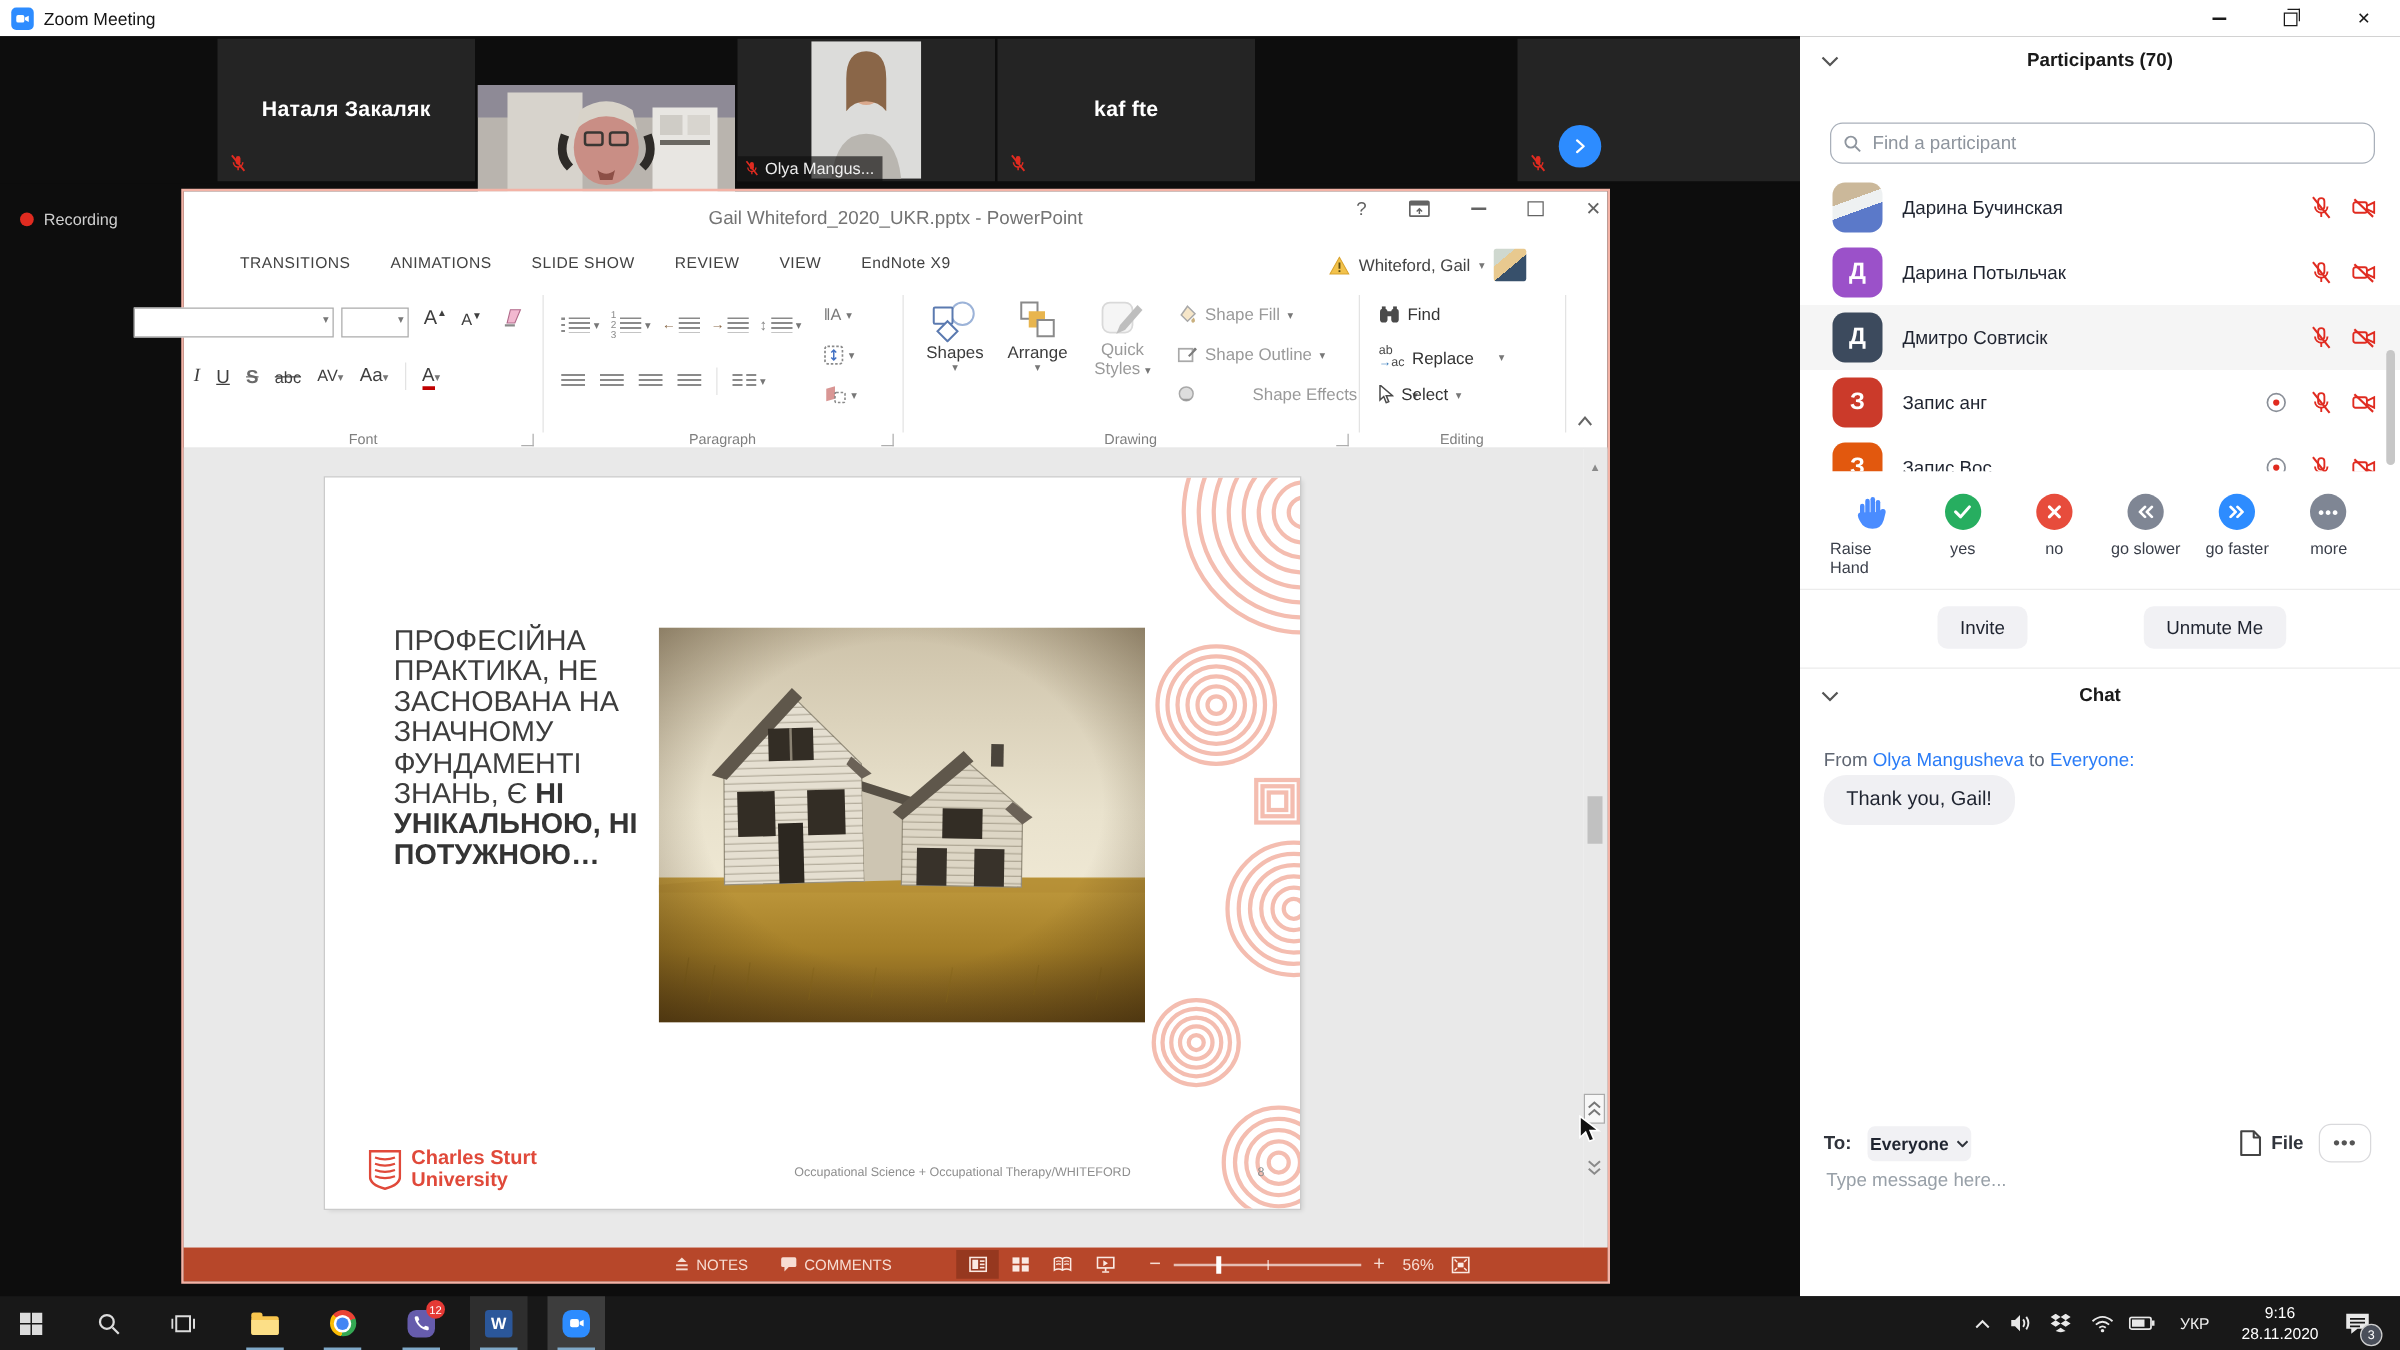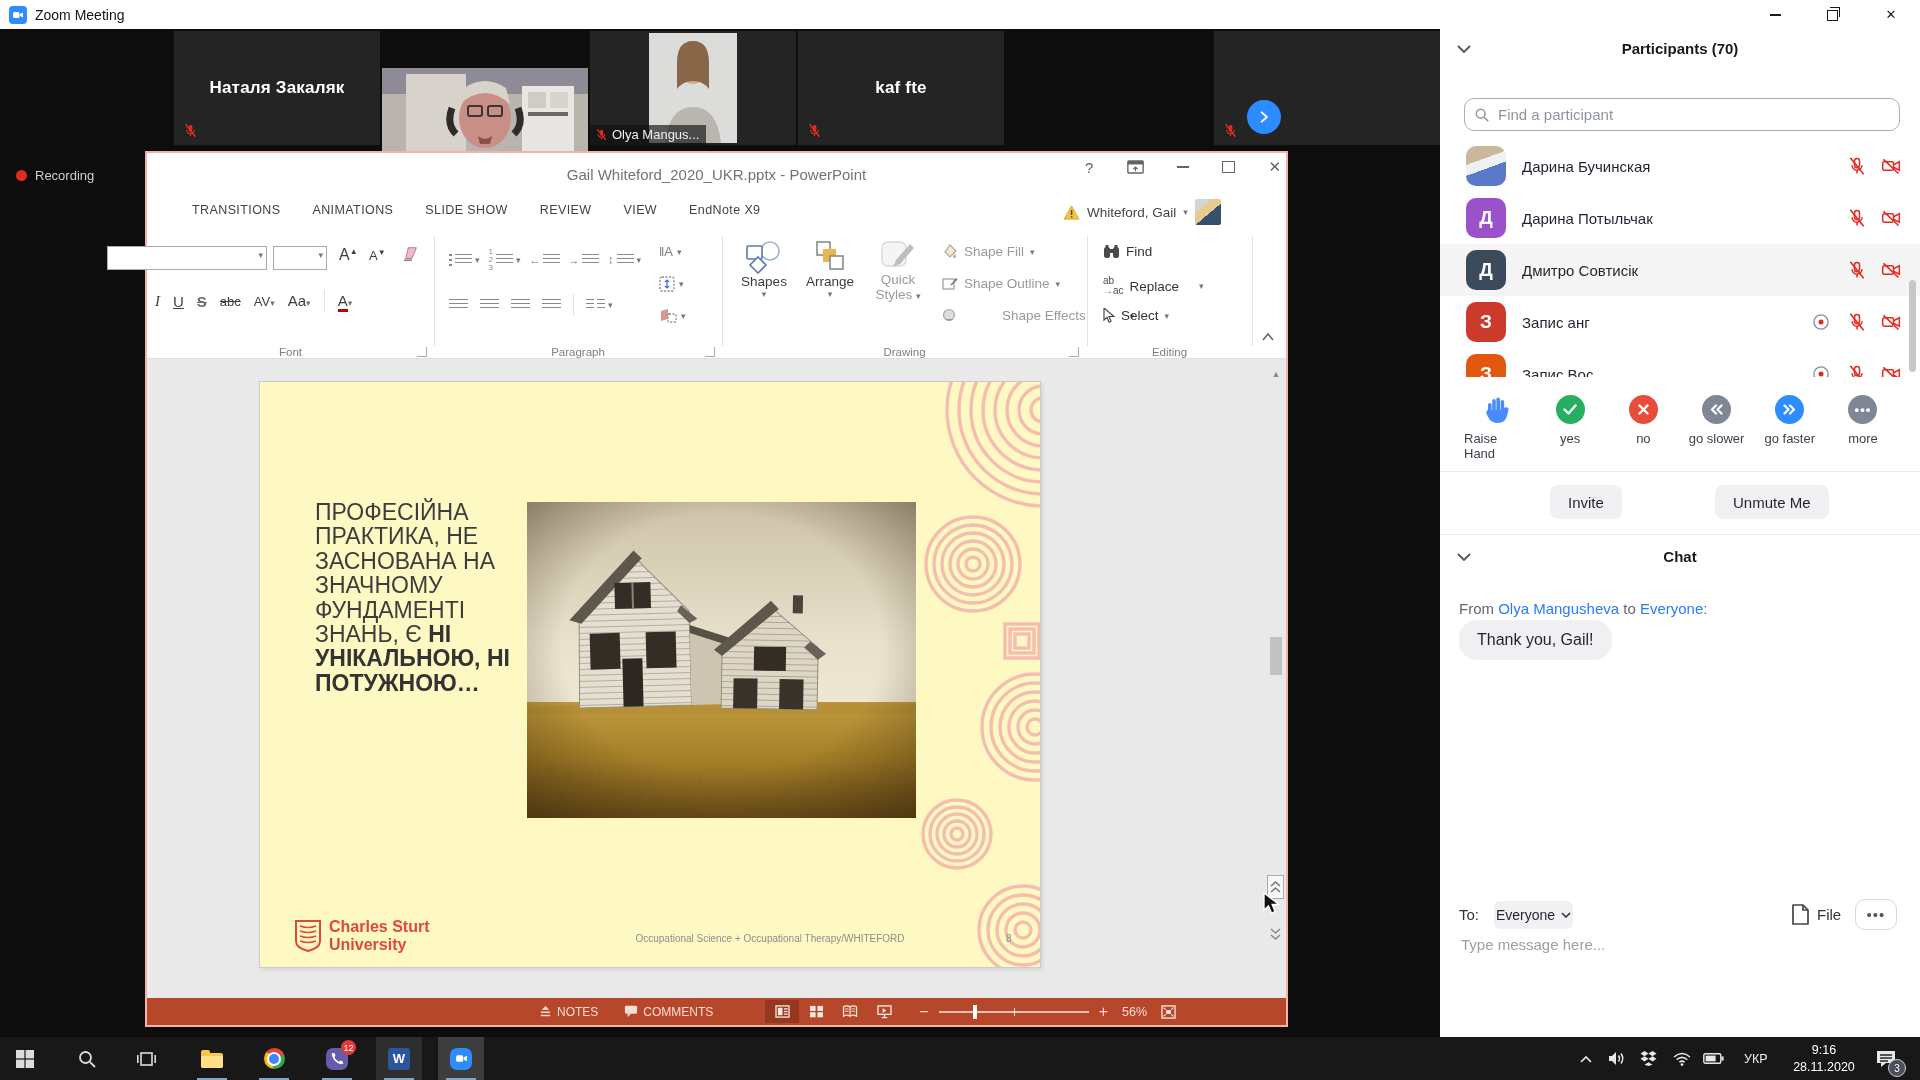--- a/index.html
+++ b/index.html
@@ -47,21 +47,21 @@
   .combo:after{content:"▾";position:absolute;right:3px;top:3px;font-size:9px;color:#777;}
   .rbtn{font-size:15px;color:#3f3f3f;}
   .dd{font-size:9px;color:#777;}
   .stripes{width:17px;height:12px;background:repeating-linear-gradient(#8a8a8a 0 1.5px,transparent 1.5px 4px);}
   .big-btn{position:absolute;top:12px;width:62px;text-align:center;font-size:13.5px;color:#3c3c3c;}
   .mini-row{position:absolute;display:flex;align-items:center;gap:6px;font-size:13.5px;}
   .disabled{color:#9a9a9a;}
 
   
   .slide-area{position:absolute;left:0;top:206px;width:1120px;height:639px;background:#e9e9e9;}
-  .slide{position:absolute;left:113px;top:23px;width:780px;height:585px;background:#fef9c3;box-shadow:0 0 0 1px #cbcbcb,2px 2px 4px rgba(0,0,0,.12);overflow:hidden;}
+  .slide{position:absolute;left:113px;top:23px;width:780px;height:585px;background:#ffffff;box-shadow:0 0 0 1px #cbcbcb,2px 2px 4px rgba(0,0,0,.12);overflow:hidden;}
   .heading{position:absolute;left:55px;top:118px;font-size:23px;line-height:1.06;color:#3d3d3d;width:225px;}
   .heading b{color:#343434;}
   .subtext{position:absolute;left:55px;top:350px;font-size:19px;line-height:1.1;color:#3d3d3d;}
   .slide-footer-text{position:absolute;left:310px;top:551px;width:400px;text-align:center;font-size:10px;color:#8e8e8e;}
   .slide-page{position:absolute;left:746px;top:551px;font-size:10px;color:#8e8e8e;}
   .csu{position:absolute;left:35px;top:536px;display:flex;gap:8px;align-items:center;}
   .csu-text{font-size:16px;font-weight:bold;color:#e0493a;line-height:1.15;}
 
   
   .ppt-scroll{position:absolute;left:1120px;top:206px;width:19px;height:639px;background:#e9e9e9;}
@@ -92,21 +92,21 @@
   .p-ico{position:absolute;width:20px;height:20px;top:16px;}
   .scrollbar-p{position:absolute;left:469px;top:251px;width:7px;height:92px;border-radius:4px;background:#c7c7c7;}
   .fb-row{position:absolute;left:0;top:366px;width:480px;display:flex;justify-content:space-between;padding:0 24px;box-sizing:border-box;}
   .fb{width:66px;display:flex;flex-direction:column;align-items:center;gap:7px;font-size:13px;color:#3a3f4a;}
   .fb-circle{width:29px;height:29px;border-radius:50%;display:flex;align-items:center;justify-content:center;color:#fff;font-weight:bold;}
   .divider{position:absolute;left:0;width:480px;height:1px;background:#ececec;}
   .zbtn{position:absolute;height:34px;border-radius:8px;background:#f1f1f4;display:flex;align-items:center;justify-content:center;font-size:15px;color:#1f2430;padding:0 18px;}
   .from-line{position:absolute;left:19px;top:571px;font-size:15px;color:#5f6672;}
   .blue{color:#2a7cf7;}
   .bubble{position:absolute;left:19px;top:591px;background:#f0f0f3;border-radius:18px;padding:11px 18px;font-size:16px;color:#1f2430;}
-  .to-row{position:absolute;left:0;top:872px;width:480px;height:30px;}
+  .to-row{position:absolute;left:0;top:872px;width:480px;height:30px;font-weight:bold;}
   .to-pill{position:absolute;left:54px;top:0;height:28px;border-radius:6px;background:#f1f1f4;display:flex;align-items:center;padding:0 2px;gap:6px;font-size:14px;color:#1f2430;}
   .more-btn{position:absolute;left:415px;top:-2px;width:42px;height:31px;border:1px solid #d9d9dc;border-radius:10px;display:flex;align-items:center;justify-content:center;color:#555;font-size:15px;letter-spacing:1px;box-sizing:border-box;}
   .type-ph{position:absolute;left:19px;top:905px;width:440px;border:none;outline:none;font-size:15px;color:#333;font-family:inherit;resize:none;background:transparent;}
   .type-ph::placeholder{color:#98a0a8;}
 
   
   .taskbar{position:absolute;left:0;top:1037px;width:1920px;height:43px;background:#181818;}
   .tb-cell{position:absolute;top:0;width:46px;height:43px;display:flex;align-items:center;justify-content:center;}
   .tb-cell.open:after{content:"";position:absolute;left:8px;bottom:0;width:30px;height:2px;background:#7fa8c7;}
   .tb-cell.frontapp{background:#3d3d3d;}

